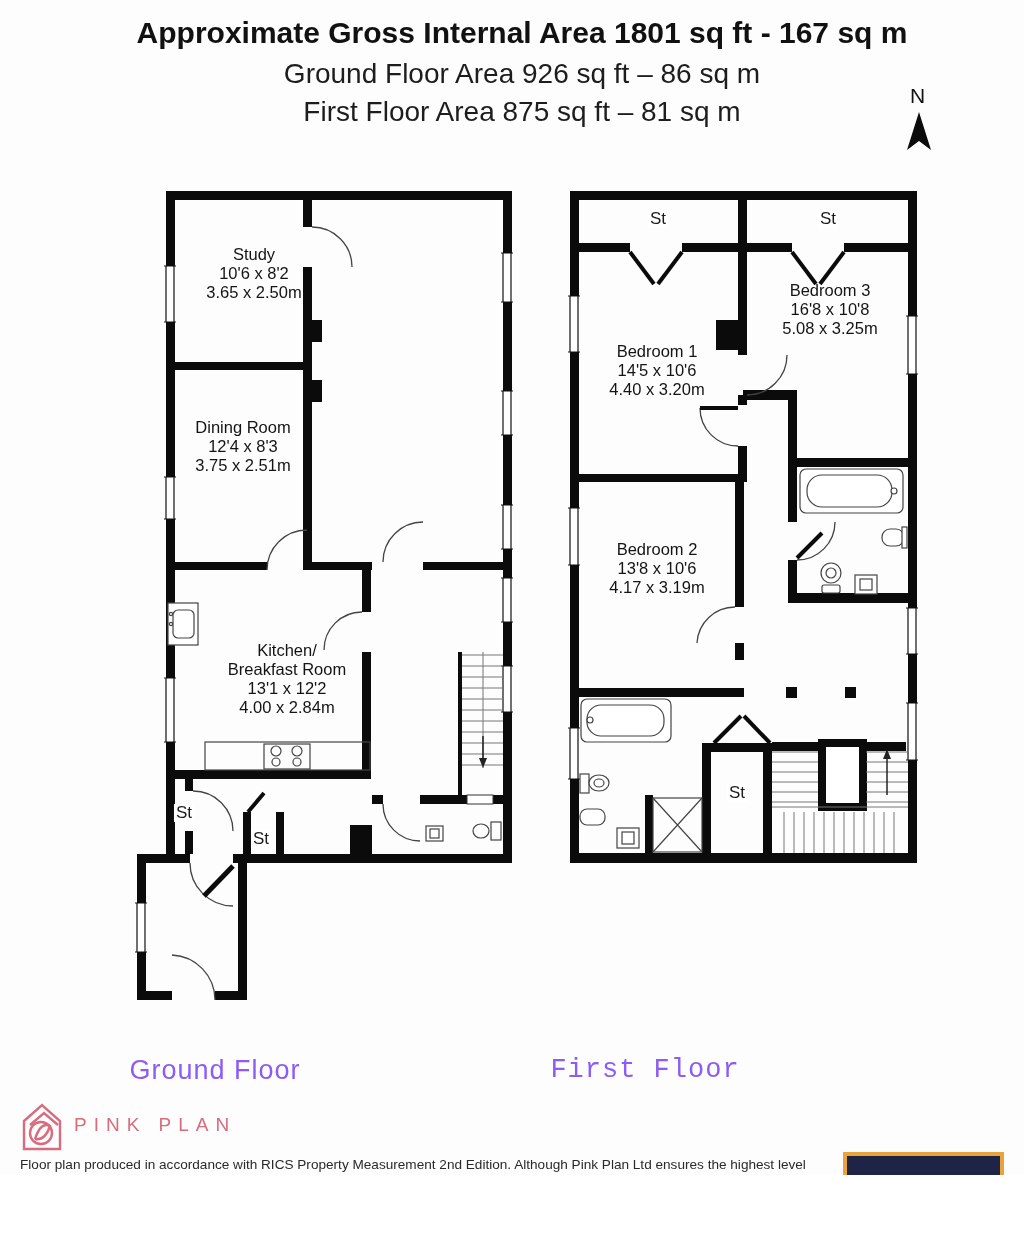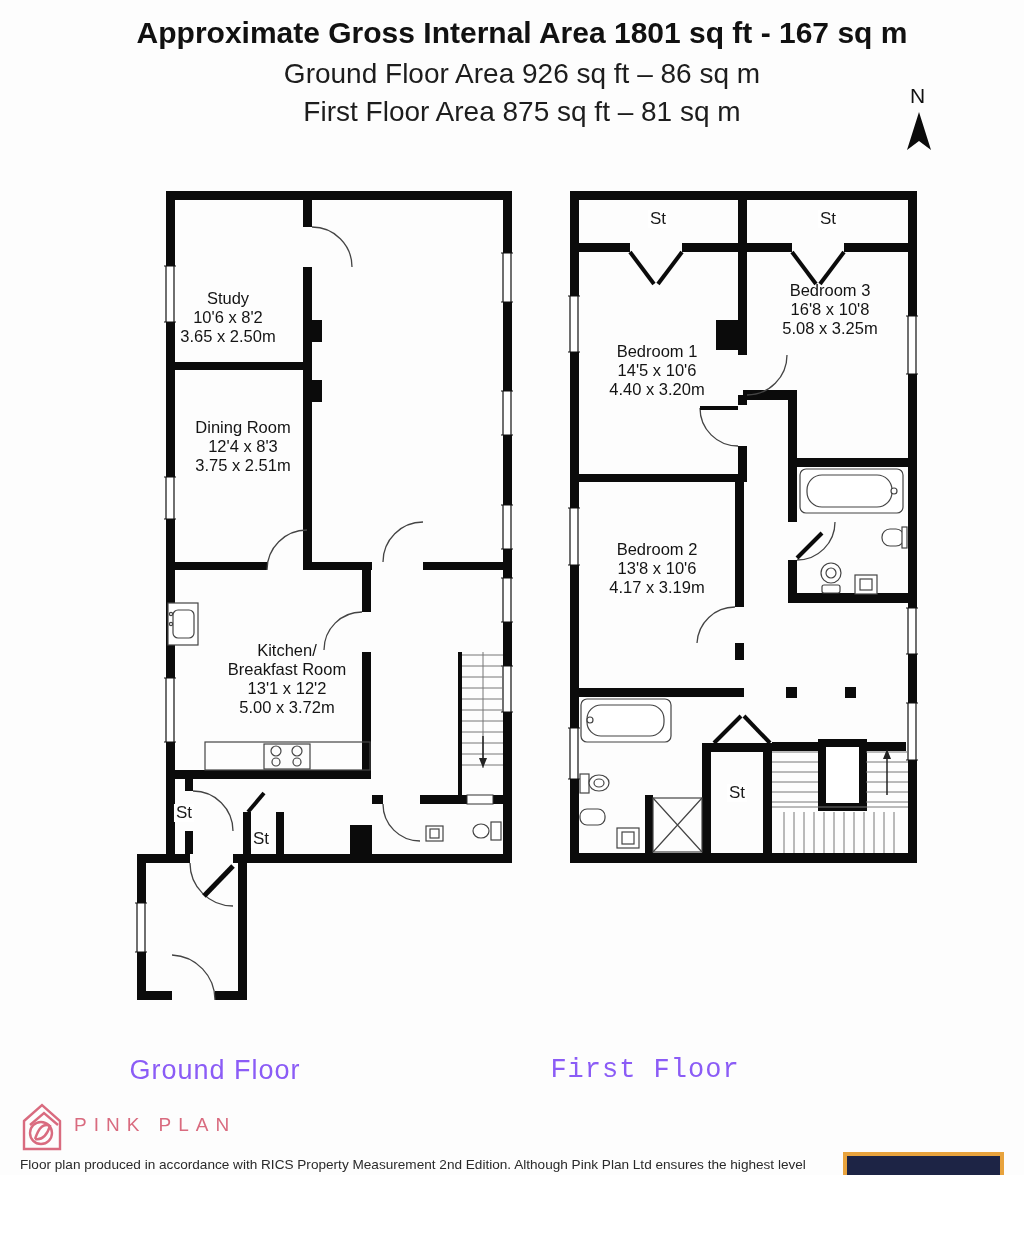--- a/index.html
+++ b/index.html
@@ -263,35 +263,35 @@
     </g>
 
     <polygon points="919,112 931,150 919,141 907,150" fill="#0b0b0b"></polygon>
   </svg>
 
   <div class="hdr hdr-title">Approximate Gross Internal Area 1801 sq ft - 167 sq m</div>
   <div class="hdr hdr-sub1">Ground Floor Area 926 sq ft – 86 sq m</div>
   <div class="hdr hdr-sub2">First Floor Area 875 sq ft – 81 sq m</div>
   <div class="compass-n">N</div>
 
-  <div class="room-label" style="left:228px;top:245px;margin-top:44px;">
+  <div class="room-label" style="left:254px;top:245px;">
     <div>Study</div>
     <div>10'6 x 8'2</div>
     <div>3.65 x 2.50m</div>
   </div>
   <div class="room-label" style="left:243px;top:418px;">
     <div>Dining Room</div>
     <div>12'4 x 8'3</div>
     <div>3.75 x 2.51m</div>
   </div>
   <div class="room-label" style="left:287px;top:641px;">
     <div>Kitchen/</div>
     <div>Breakfast Room</div>
     <div>13'1 x 12'2</div>
-    <div>5.00 x 3.72m</div>
+    <div>4.00 x 2.84m</div>
   </div>
   <div class="st-label" style="left:184px;top:804px;">St</div>
   <div class="st-label" style="left:261px;top:830px;">St</div>
 
   <div class="room-label" style="left:657px;top:342px;">
     <div>Bedroom 1</div>
     <div>14'5 x 10'6</div>
     <div>4.40 x 3.20m</div>
   </div>
   <div class="room-label" style="left:830px;top:281px;">

